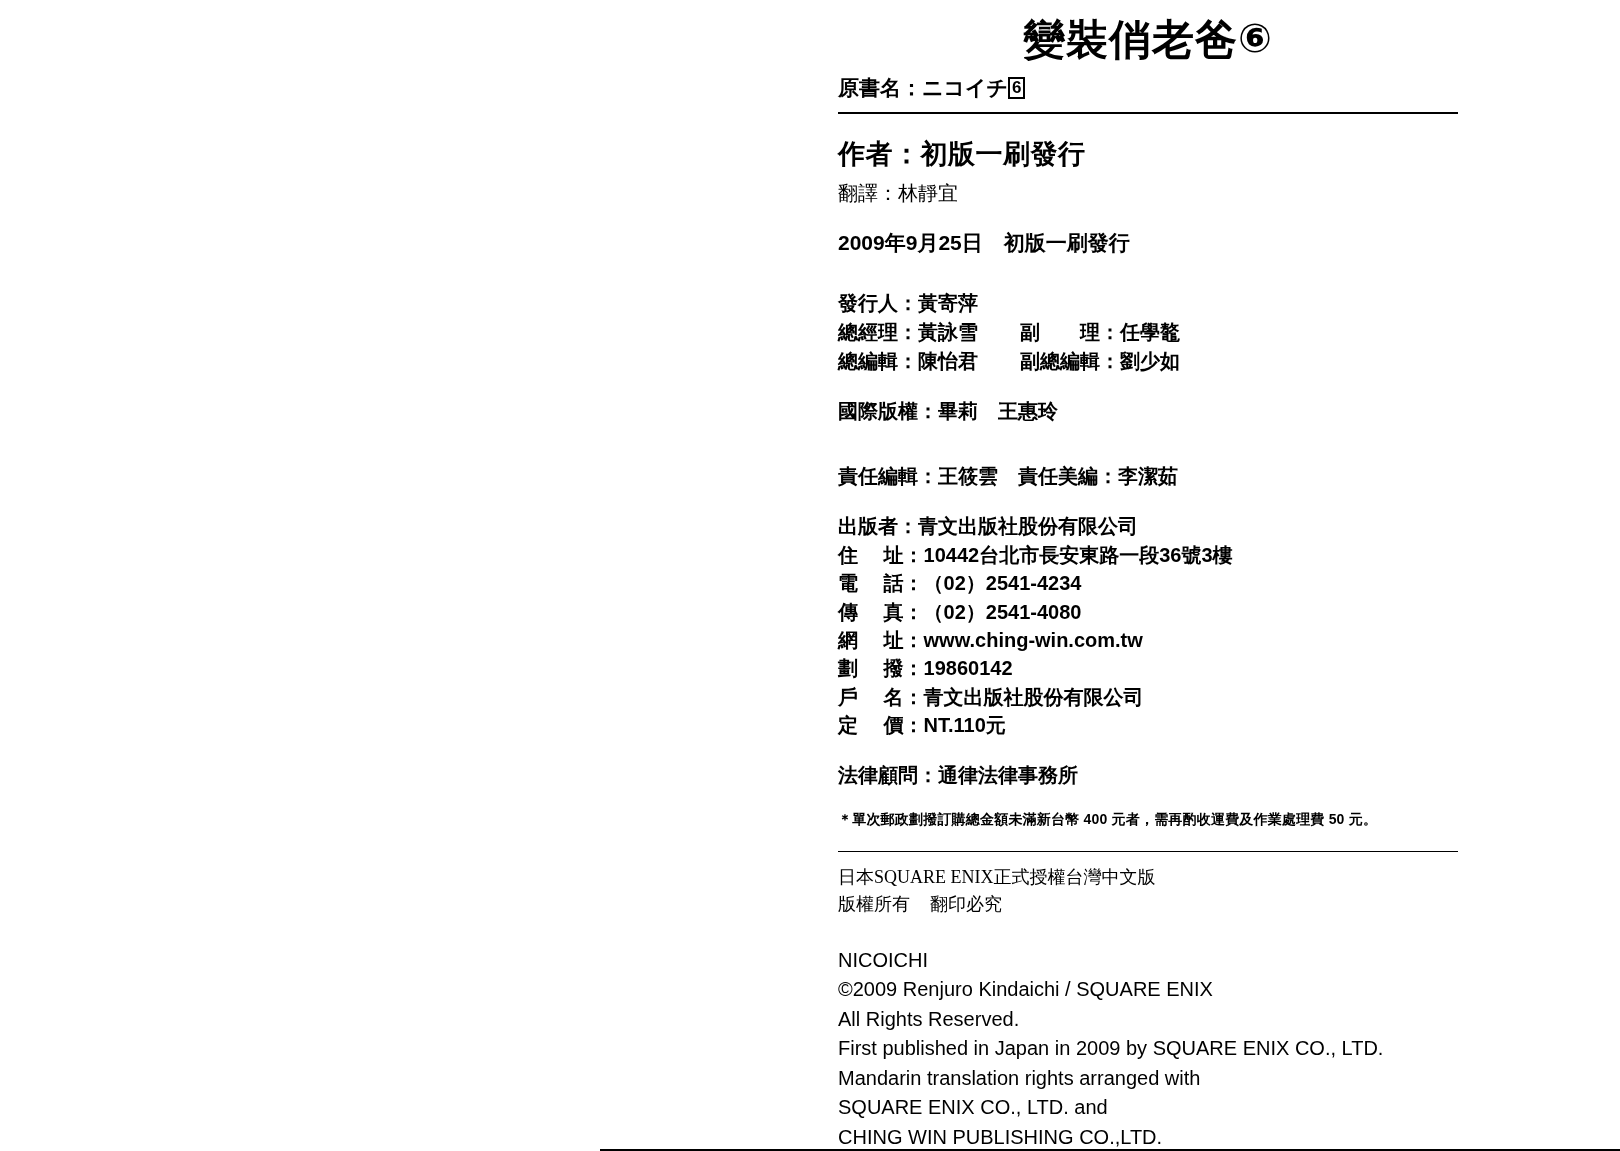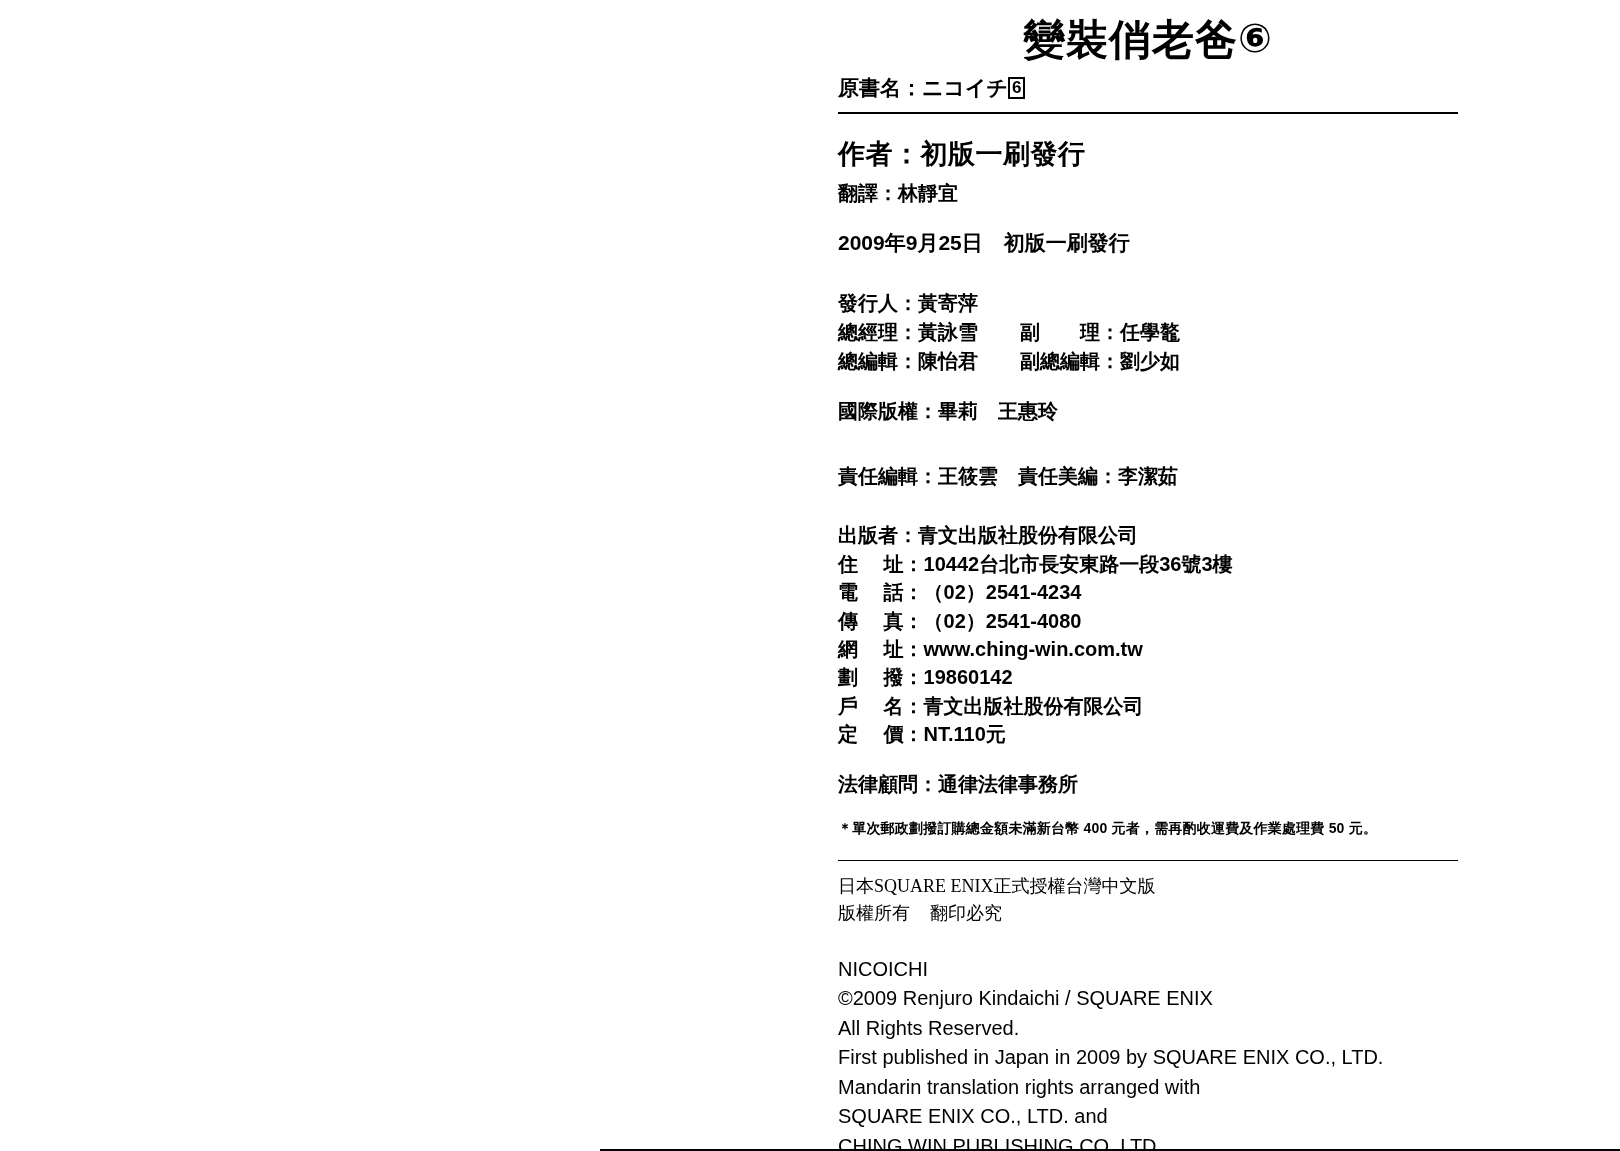--- a/index.html
+++ b/index.html
@@ -72,21 +72,21 @@
   
   .author-line {
     margin-top: 22px;
     font-size: 27px;
     font-weight: bold;
     letter-spacing: 0.5px;
   }
   .translator-line {
     margin-top: 8px;
     font-size: 20px;
-    font-weight: bold;
+    font-weight: normal;
   }
   .pubdate-line {
     margin-top: 22px;
     font-size: 21px;
     font-weight: bold;
   }
 
   .staff-block {
     margin-top: 32px;
     font-size: 20px;
@@ -103,21 +103,21 @@
     font-size: 20px;
     font-weight: bold;
   }
   .editors-block {
     margin-top: 38px;
     font-size: 20px;
     font-weight: bold;
   }
 
   .publisher-block {
-    margin-top: 31px;
+    margin-top: 22px;
     font-size: 20px;
     font-weight: bold;
     line-height: 1.42;
   }
 
   .legal-block {
     margin-top: 22px;
     font-size: 20px;
     font-weight: bold;
   }

